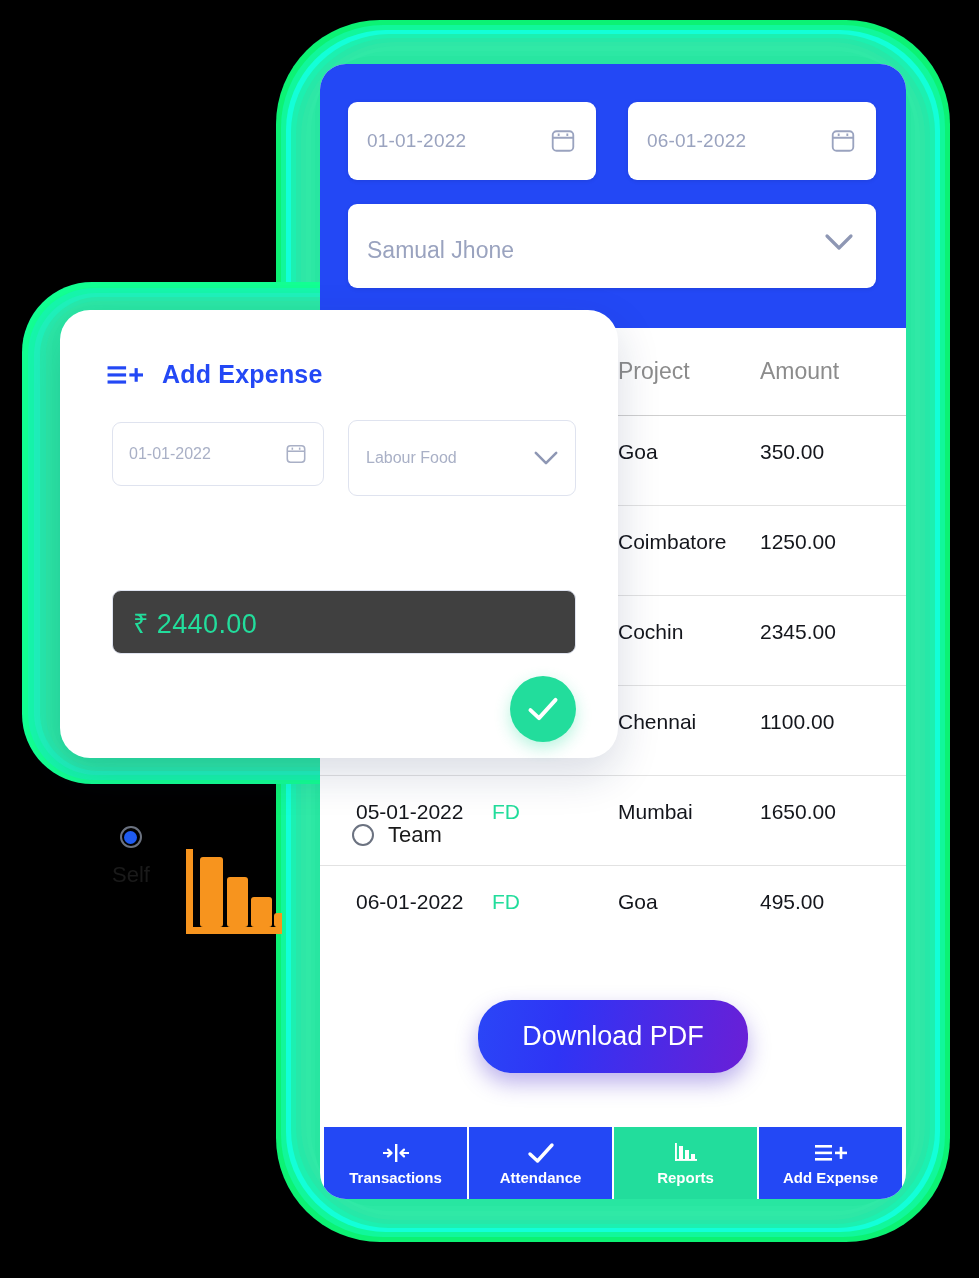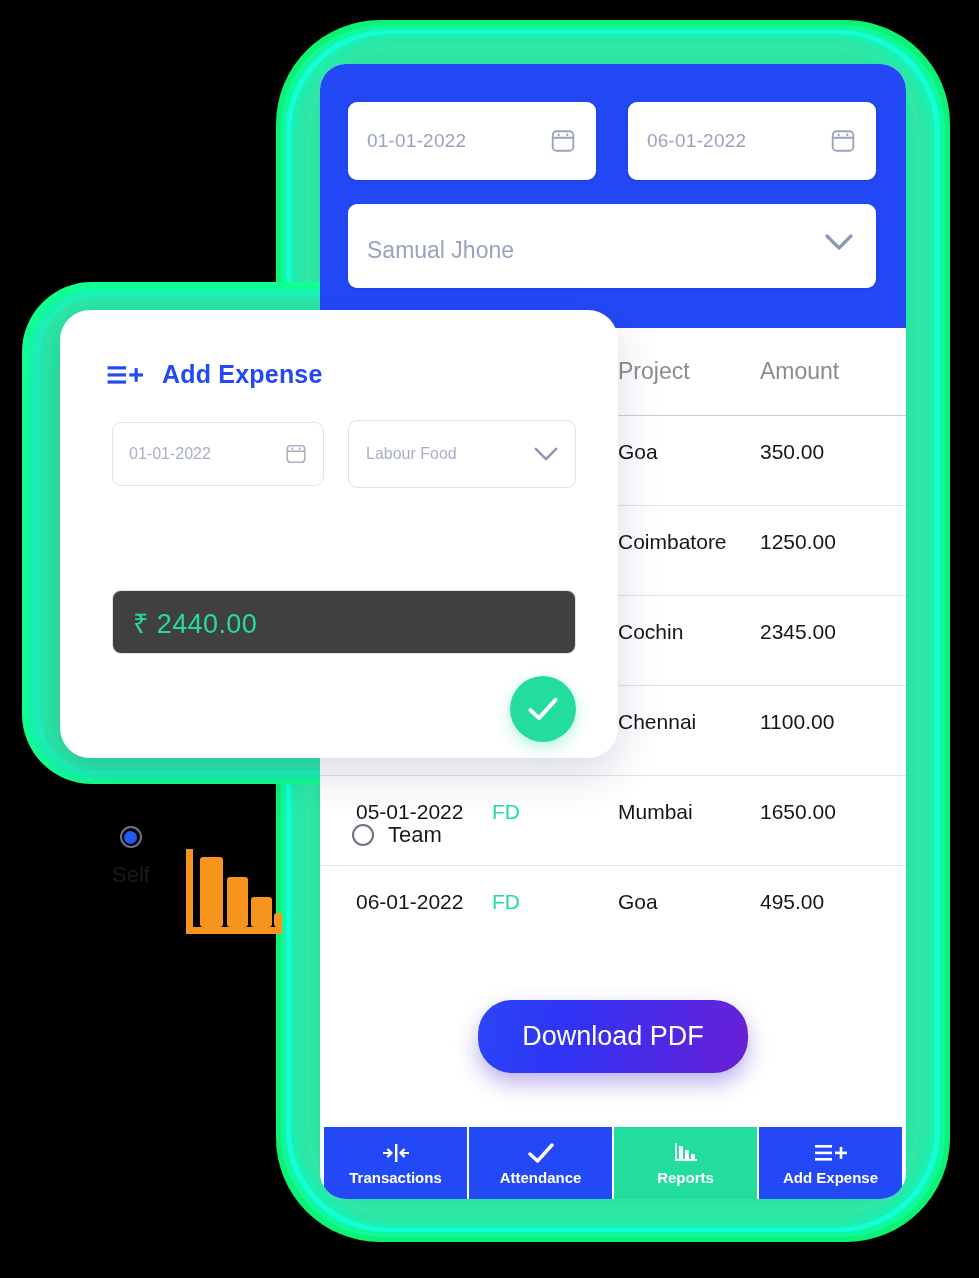--- a/index.html
+++ b/index.html
@@ -230,21 +230,21 @@
     left: 52px; top: 112px;
     width: 212px; height: 64px;
   }
   #card-date .txt {
     position: absolute; left: 16px; top: 50%;
     transform: translateY(-50%);
     font-size: 16px; color: #a9b0c6;
   }
   #card-cat {
     left: 288px; top: 110px;
-    width: 228px; height: 68px;
+    width: 228px; height: 76px;
   }
   #card-cat .txt {
     position: absolute; left: 17px; top: 50%;
     transform: translateY(-50%);
     font-size: 16px; color: #a9b0c6;
   }
 
   #radio-row {
     position: absolute;
     left: 52px; top: 512px;

